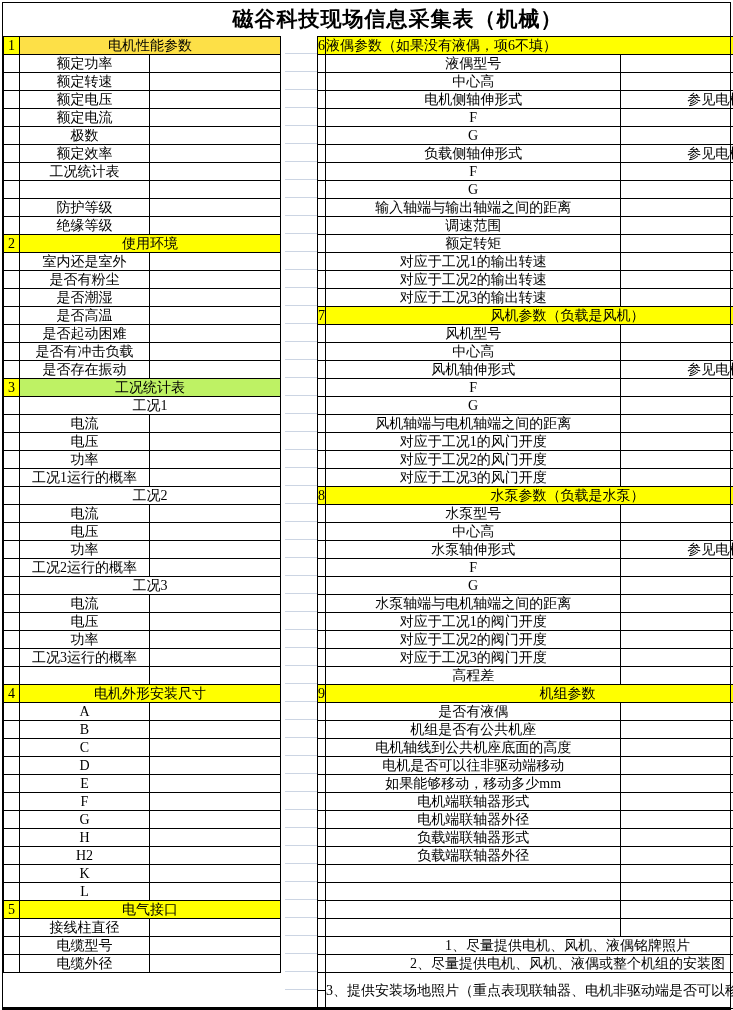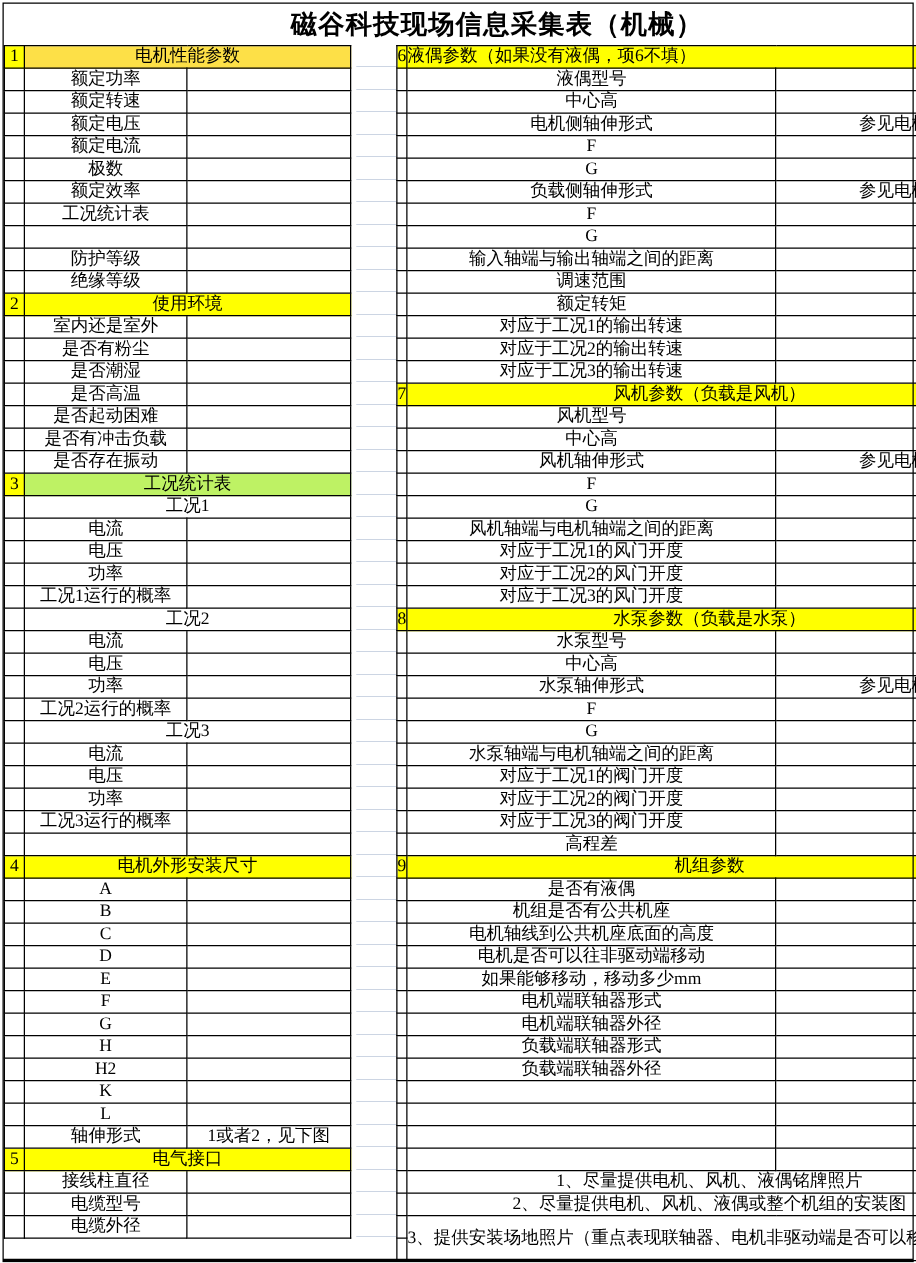--- a/index.html
+++ b/index.html
@@ -289,25 +289,20 @@
           <td class="num"></td>
           <td class="lbl">K</td>
           <td class="val"></td>
         </tr>
         <tr>
           <td class="num"></td>
           <td class="lbl">L</td>
           <td class="val"></td>
         </tr>
         <tr>
-          <td class="num"></td>
-          <td class="lbl">轴伸形式</td>
-          <td class="val">1或者2，见下图</td>
-        </tr>
-        <tr>
           <td class="num" style="background: rgb(255, 255, 0);">5</td>
           <td class="sech" colspan="2" style="background: rgb(255, 255, 0);">电气接口</td>
         </tr>
         <tr>
           <td class="num"></td>
           <td class="lbl">接线柱直径</td>
           <td class="val"></td>
         </tr>
         <tr>
           <td class="num"></td>

